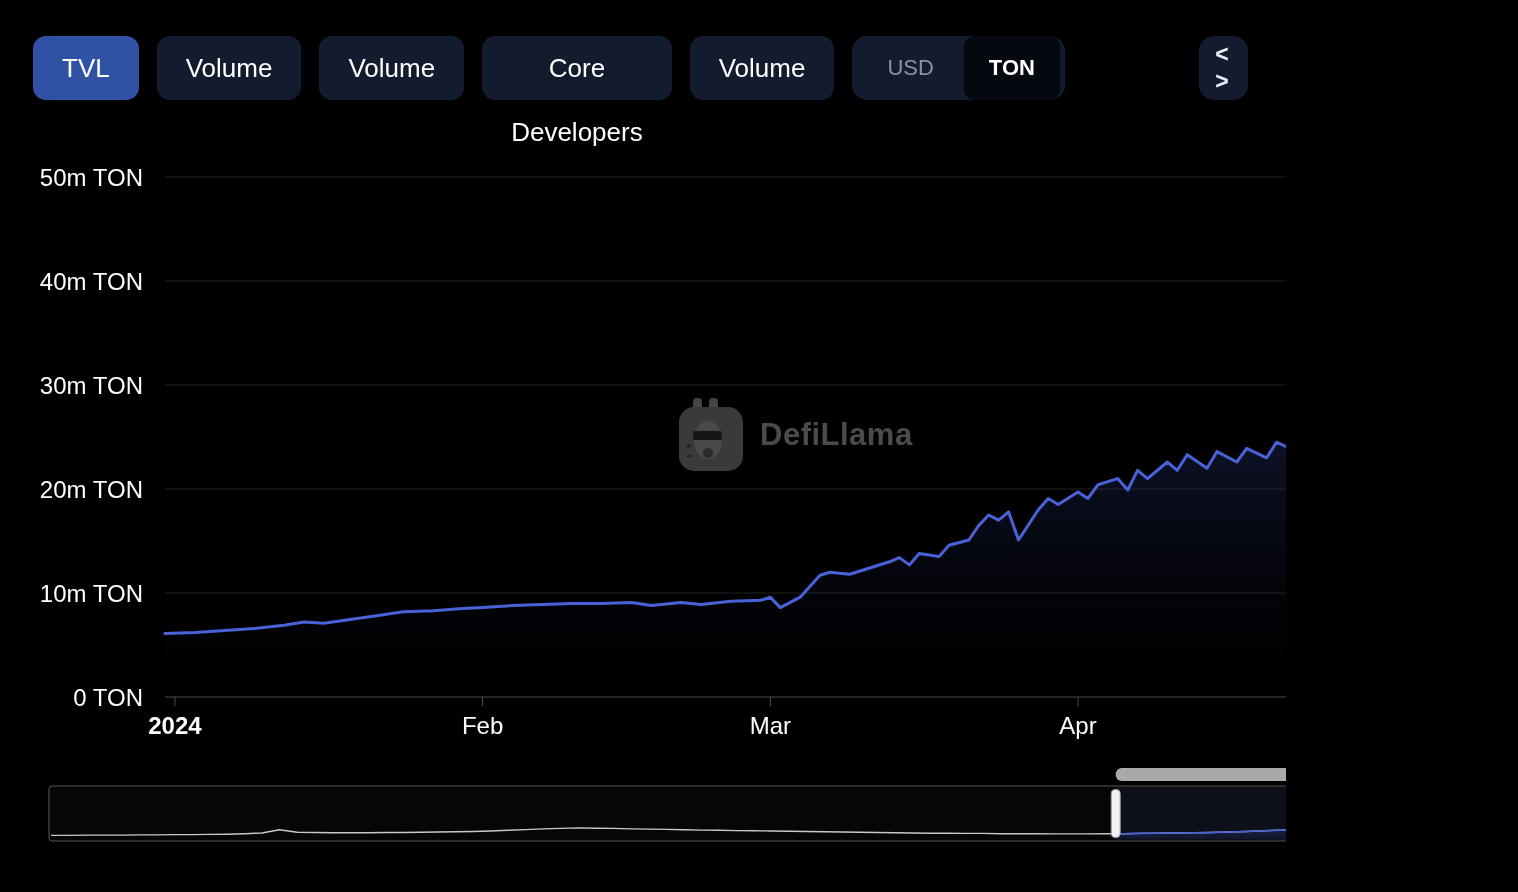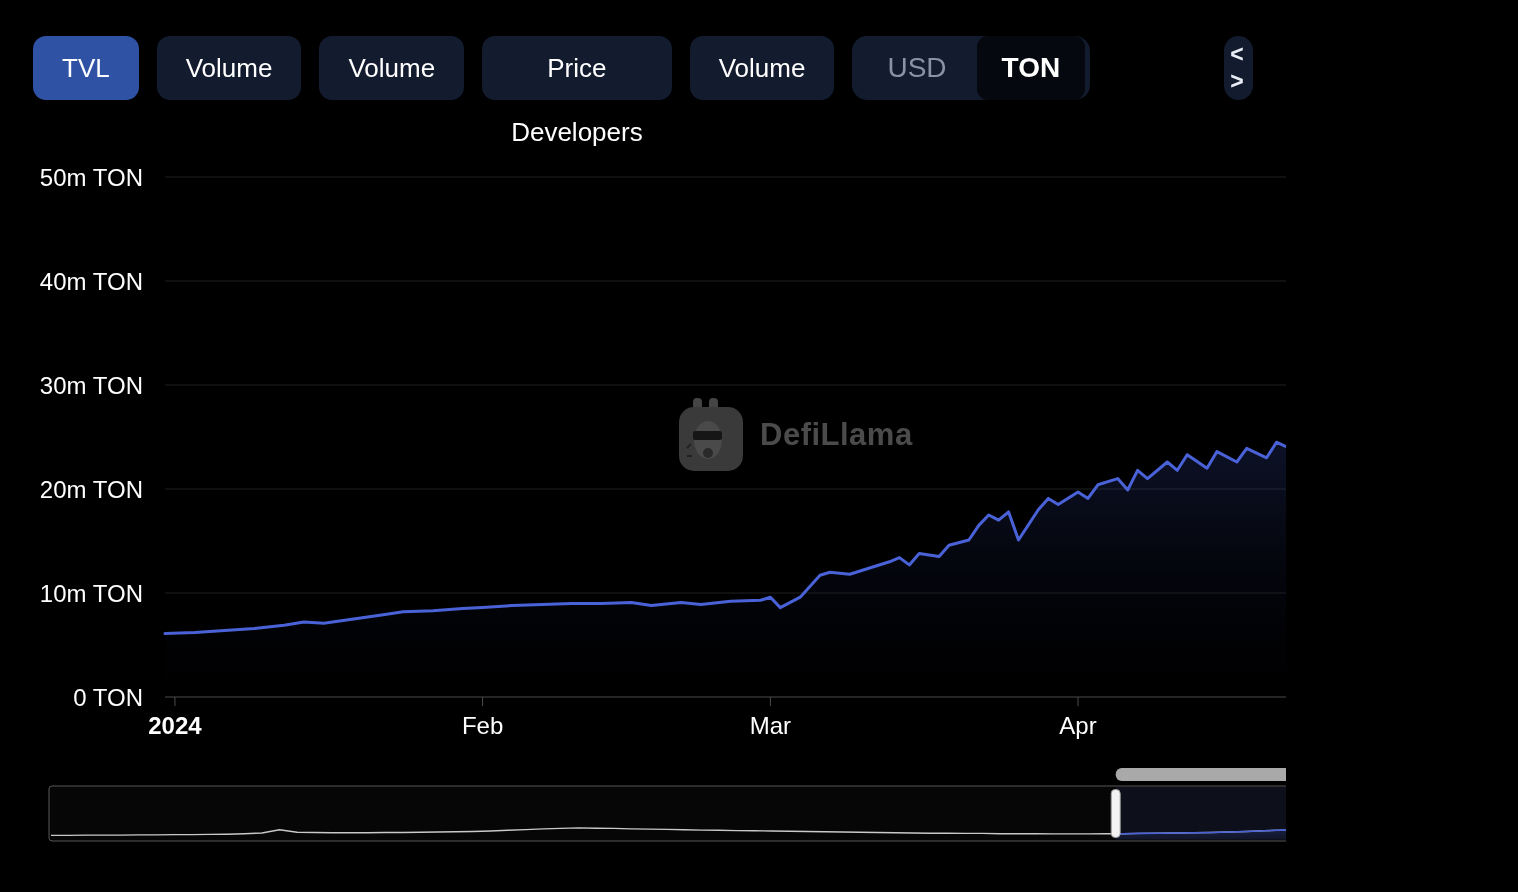--- a/index.html
+++ b/index.html
@@ -5,21 +5,21 @@
   html,body{margin:0;padding:0;background:#000;}
   body{width:1518px;height:892px;overflow:hidden;font-family:"Liberation Sans",sans-serif;}
   .stage{position:relative;width:1286px;height:892px;background:#000;border-radius:14px;overflow:hidden;}
 
   
   .toolbar{position:absolute;top:36px;left:33px;right:38px;height:64px;display:flex;gap:18px;align-items:stretch;z-index:5;}
   .tab{border:none;border-radius:13px;background:#131b2e;color:#fff;font-size:26px;font-weight:500;
        padding:0 29px;cursor:pointer;font-family:inherit;line-height:64px;}
   .tab.active{background:#2f52a5;}
   .toggle{margin-left:auto;display:flex;align-items:center;background:#131b2e;border-radius:15px;padding:5px;}
-  .toggle-opt{font-size:28px;color:#8a93a6;padding:0 30px;height:54px;display:flex;align-items:center;
+  .toggle-opt{font-size:22px;color:#8a93a6;padding:0 30px;height:54px;display:flex;align-items:center;
               border-radius:11px;cursor:pointer;font-weight:500;}
   .toggle-opt.selected{background:#06080f;color:#fff;font-weight:700;padding:5px 25px;}
   .embed{margin-left:116px;width:80px;border:none;border-radius:15px;background:#131b2e;color:#e9edf6;
          font-size:23px;font-weight:700;letter-spacing:3px;cursor:pointer;font-family:inherit;}
 
   
   #chart-svg{position:absolute;left:0;top:0;}
   #chart-svg text{font-family:"Liberation Sans",sans-serif;}
 
   
@@ -28,21 +28,21 @@
 </style>
 </head>
 <body>
 
 <div class="stage">
 
   <div class="toolbar">
     <button class="tab active">TVL</button>
     <button class="tab">Volume</button>
     <button class="tab">Volume</button>
-    <button class="tab">Price Developers</button>
+    <button class="tab">Core Developers</button>
     <button class="tab">Volume</button>
 
     <div class="toggle">
       <span class="toggle-opt">USD</span>
       <span class="toggle-opt selected">TON</span>
     </div>
 
     <button class="embed">
       <span>&lt; &gt;</span>
     </button>

